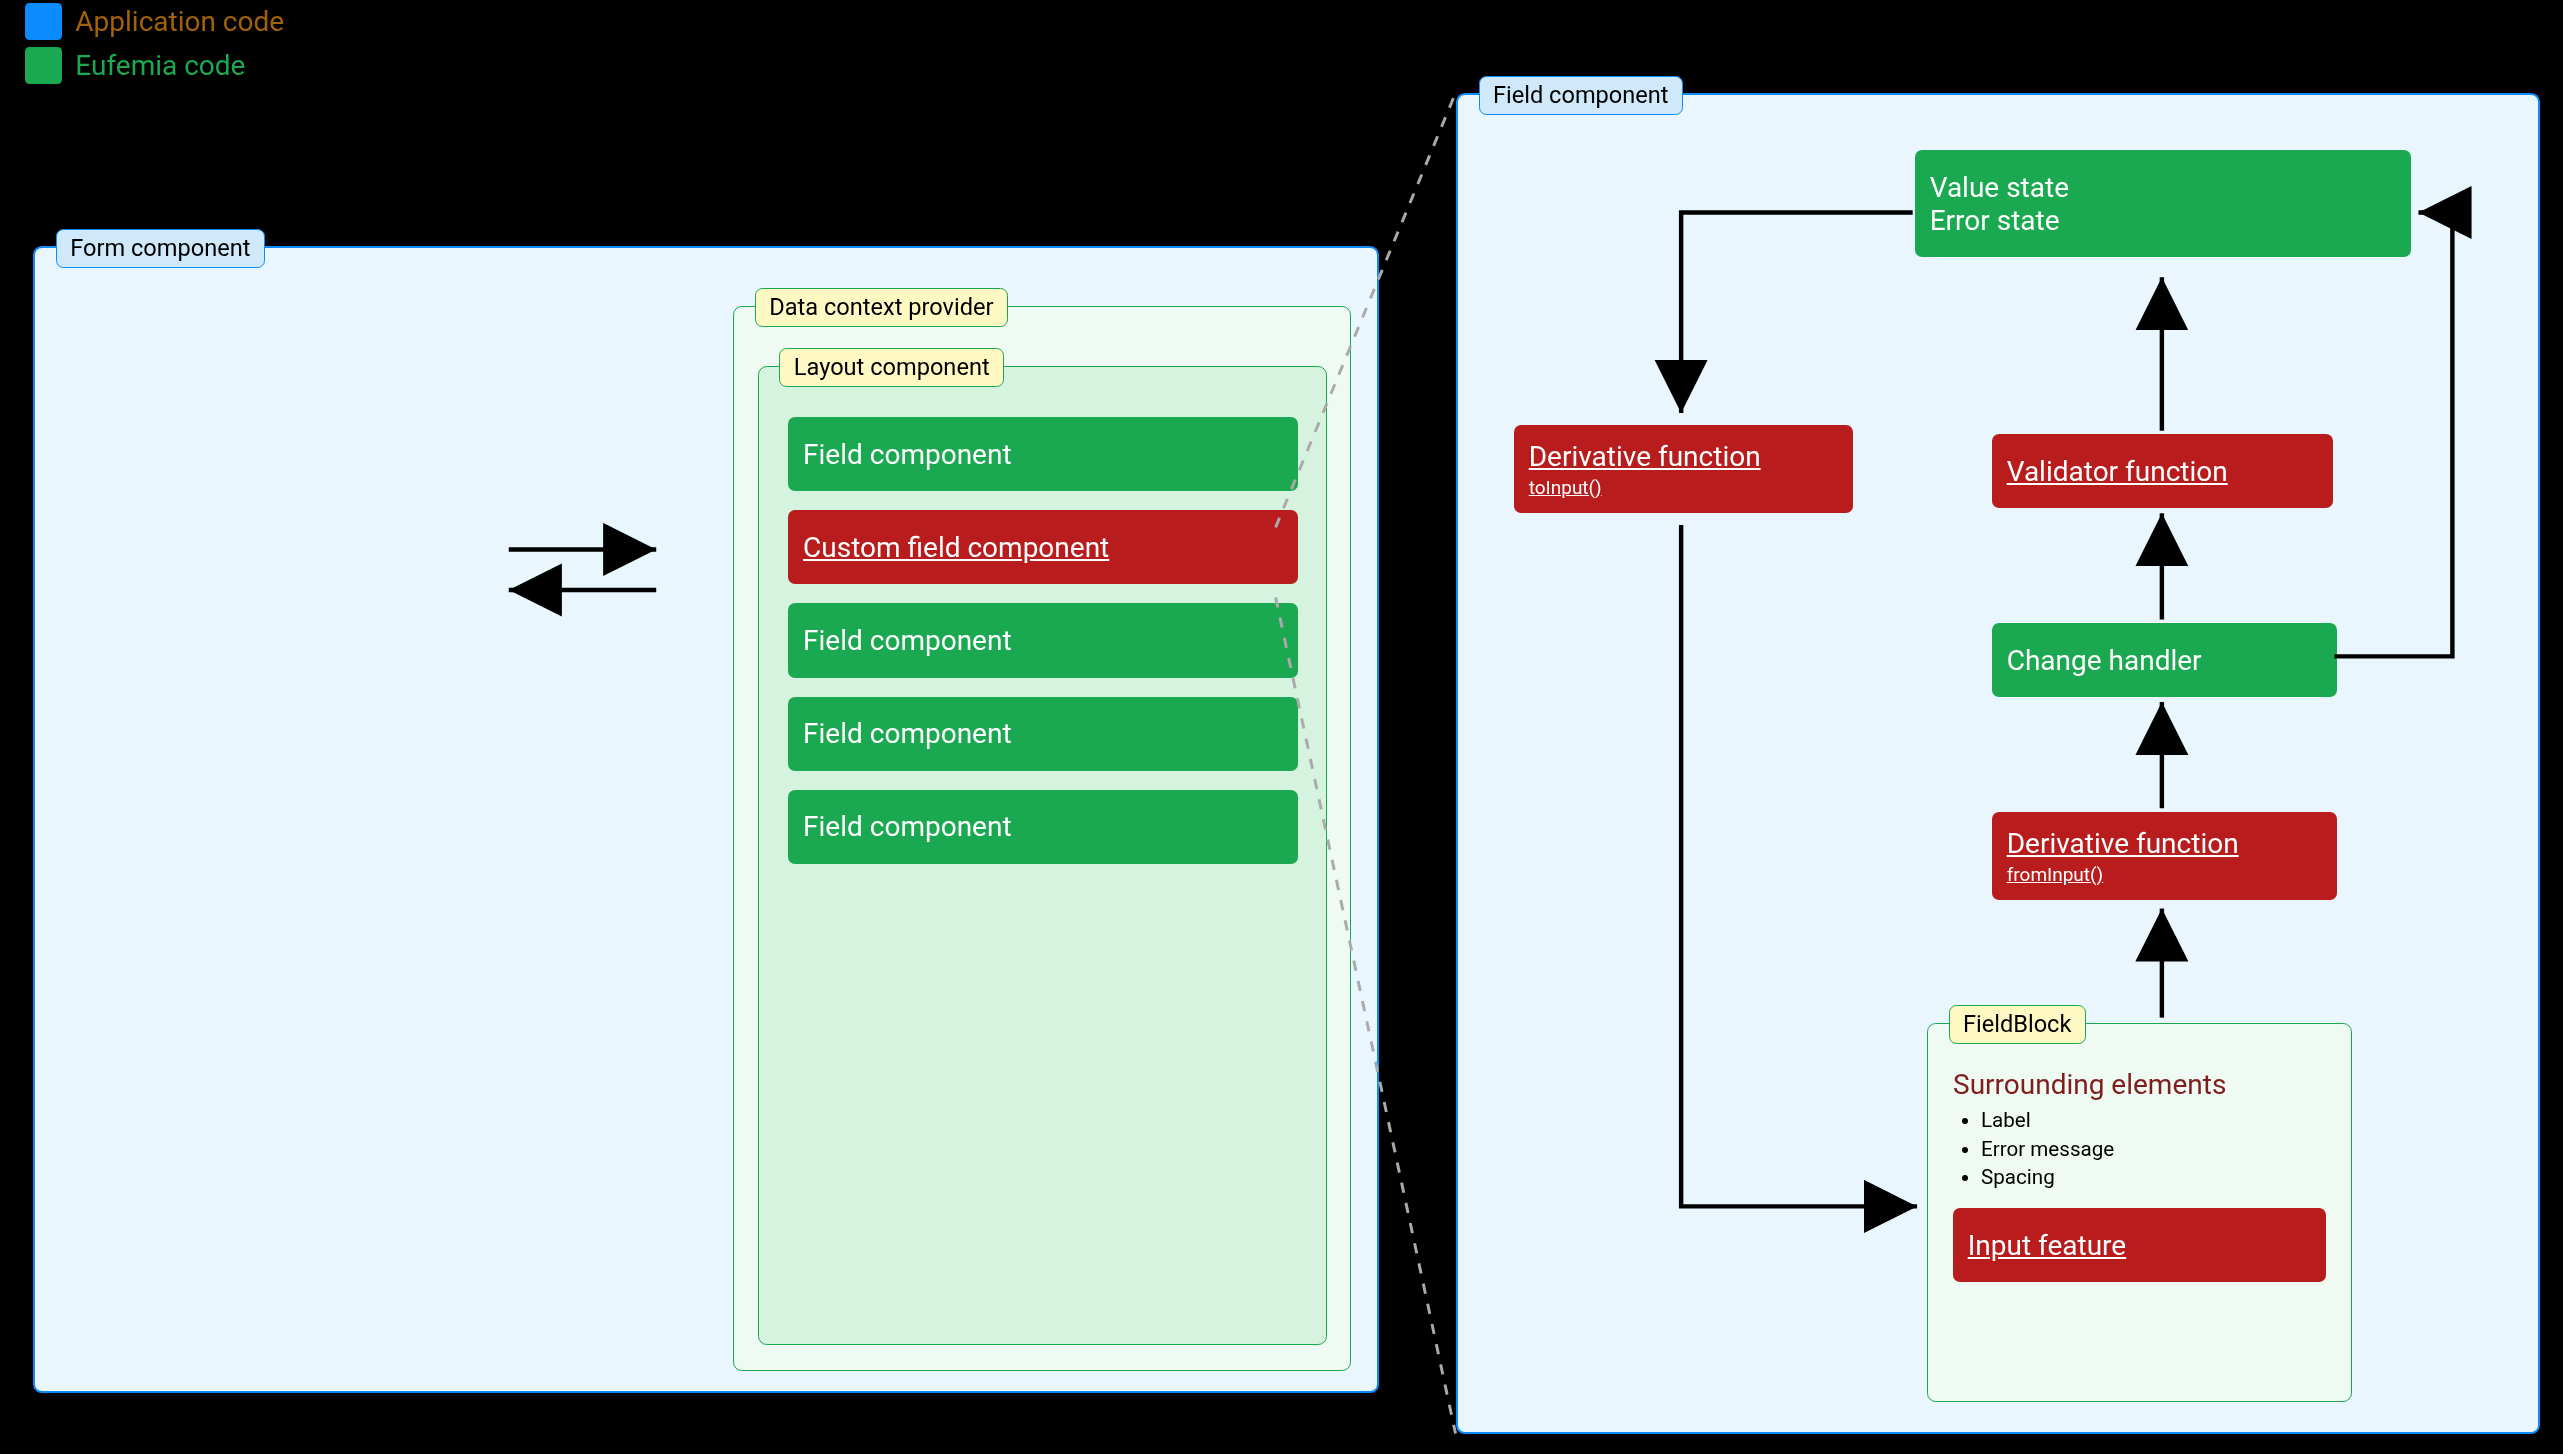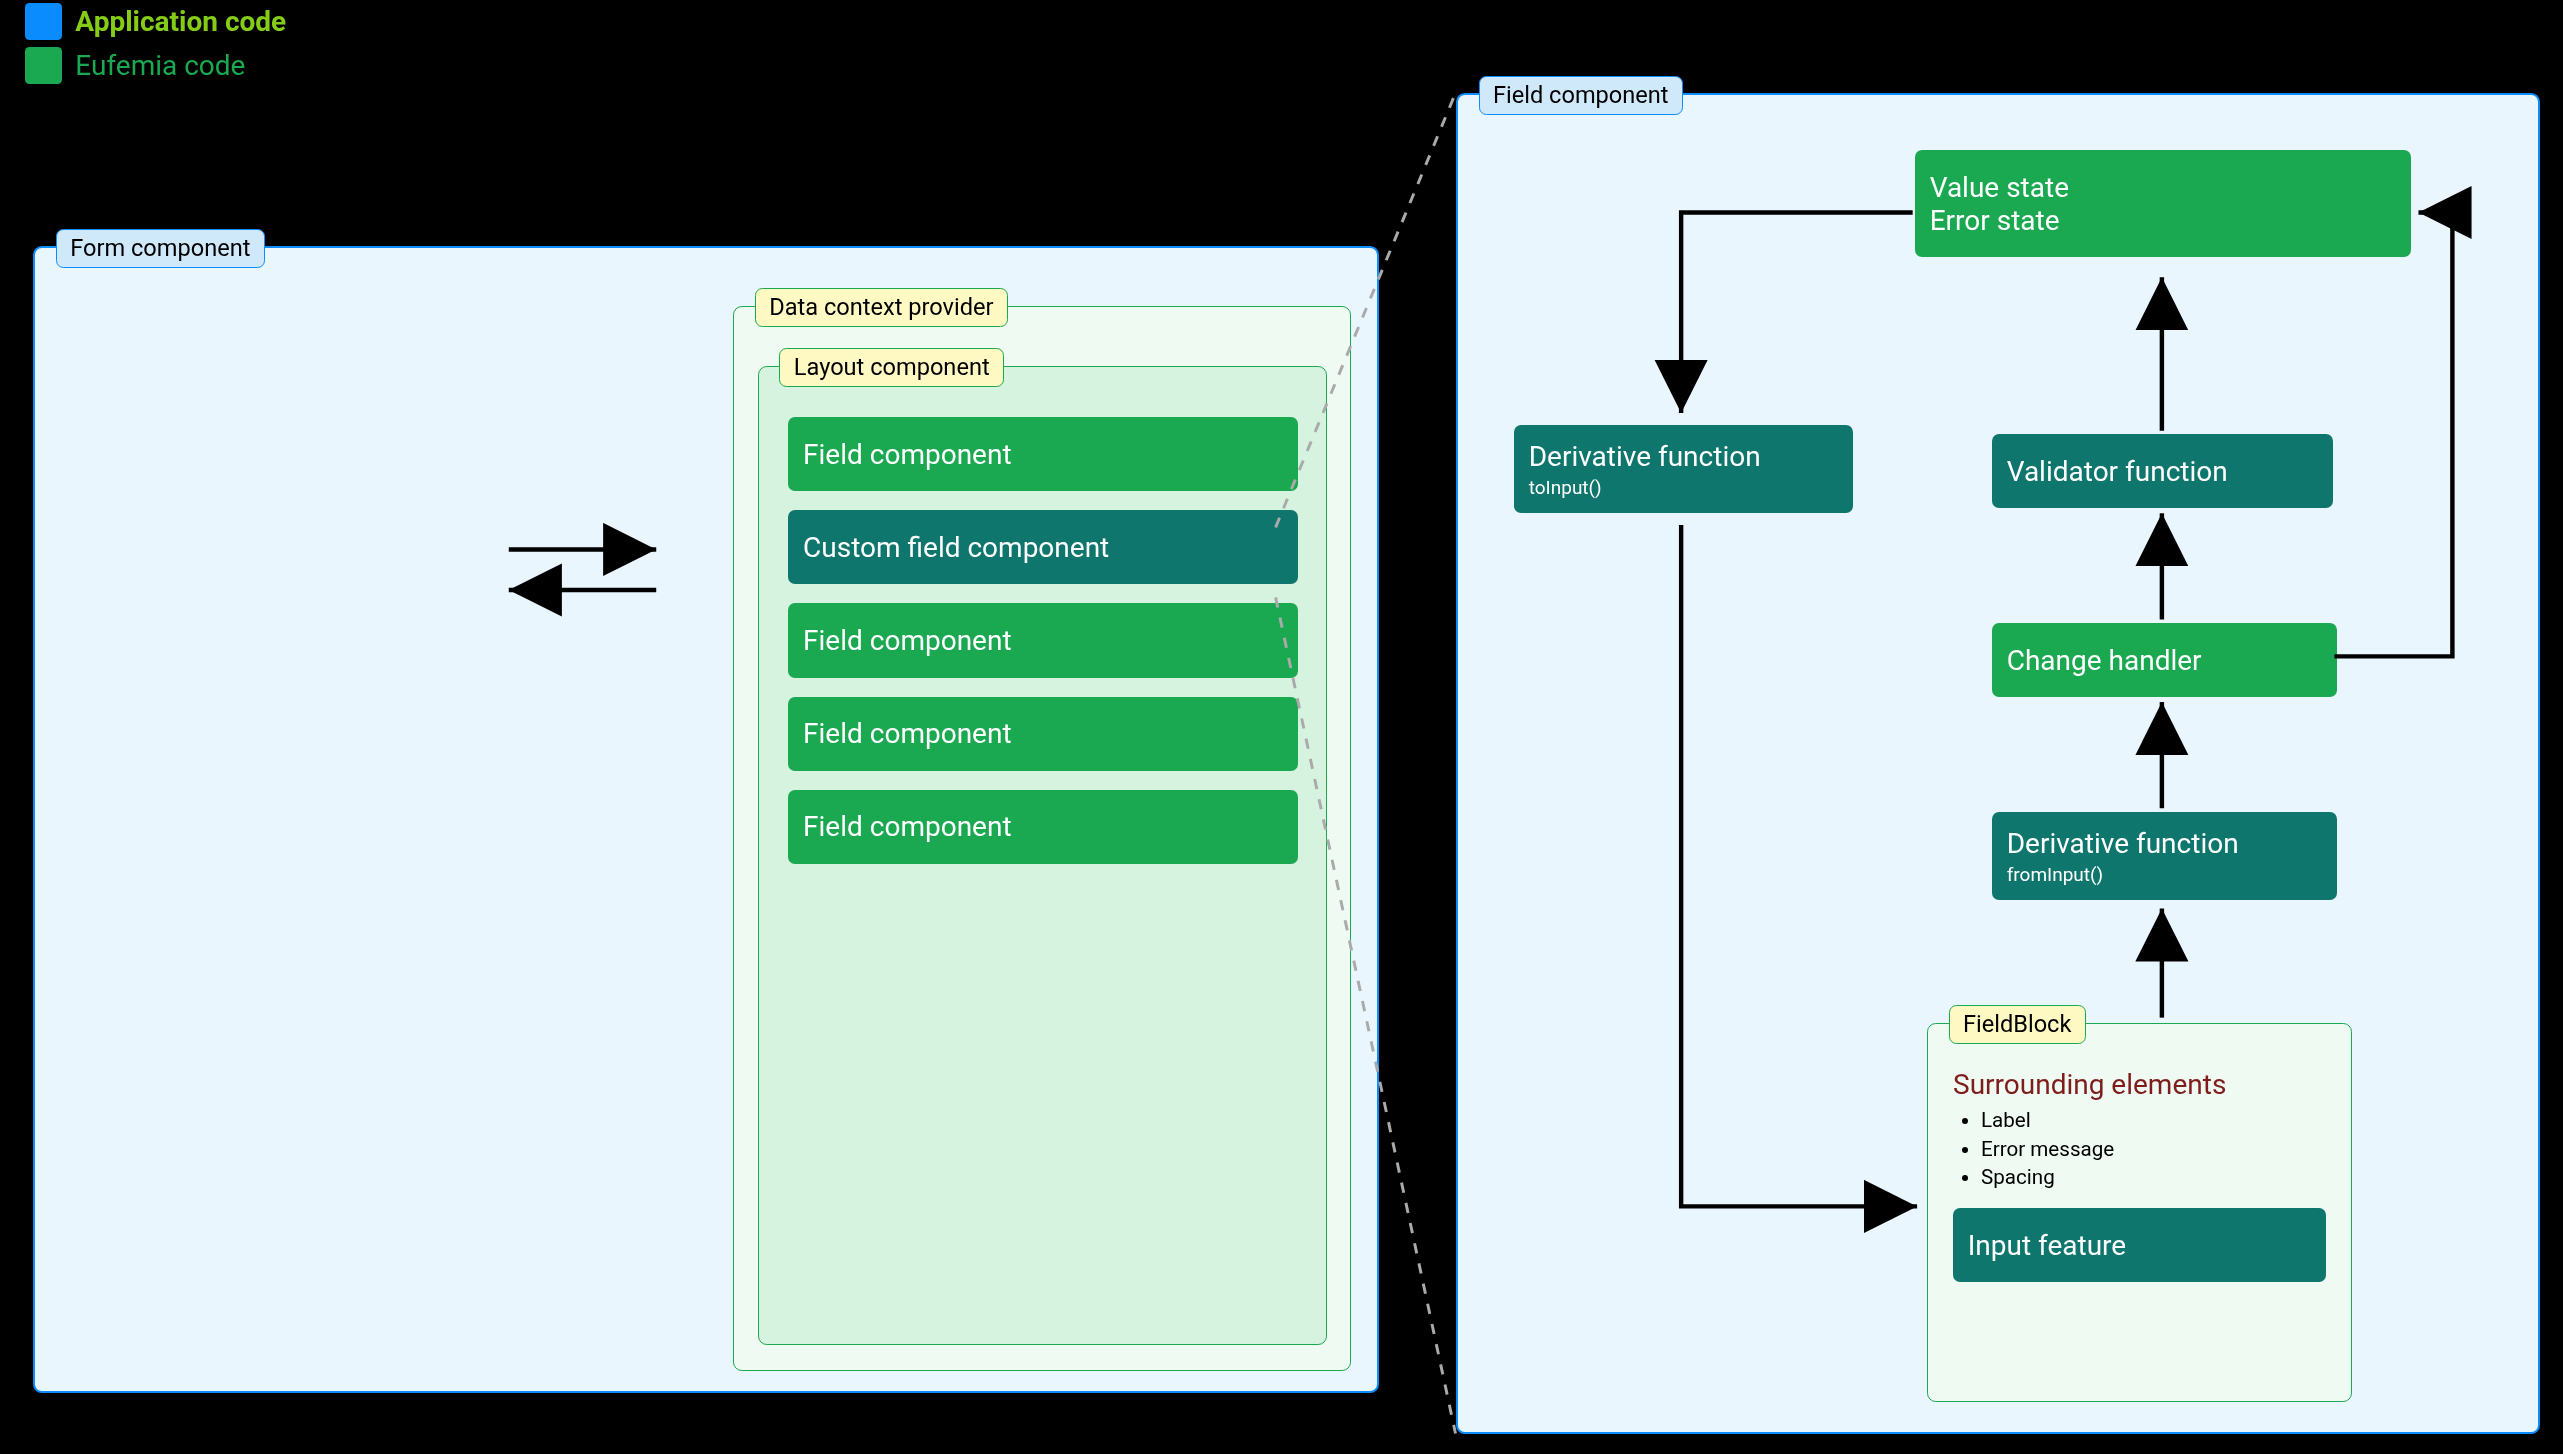--- a/index.html
+++ b/index.html
@@ -22,21 +22,21 @@
     margin-bottom: 7.4px;
   }
   .legend-swatch {
     width: 37px;
     height: 37px;
     border-radius: 4.4px;
   }
   .swatch-blue { background: #0a8cff; }
   .swatch-green { background: #1aa850; }
   .legend-label { font-size: 28px; }
-  .legend-label.blue { color: #84cc16; font-weight: bold; }
+  .legend-label.blue { color: #a16207; }
   .legend-label.green { color: #1aa850; }
 
   .panel {
     position: absolute;
     border-radius: 8.8px;
   }
   .panel-blue {
     background: #eaf6fe;
     border: 2.2px solid #0a8cff;
   }
@@ -85,21 +85,21 @@
   .data-flow-sub { font-size: 19px; color: #000; margin-top: 2.9px; }
 
   .comp-box {
     border-radius: 7px;
     text-align: left;
     color: #fff;
     font-size: 28px;
     padding: 20.6px 14.7px;
   }
   .comp-box.green { background: #1aa850; }
-  .comp-box.blue  { background: #0f766e; }
+  .comp-box.blue  { background: #b91c1c; text-decoration: underline; }
   .comp-box .sub { font-size: 19px; display: block; margin-top: 2.9px; }
 
   .stack {
     display: flex;
     flex-direction: column;
     gap: 19px;
   }
 
   .fieldblock-inner {
     padding: 44px 25px 25px 25px;

